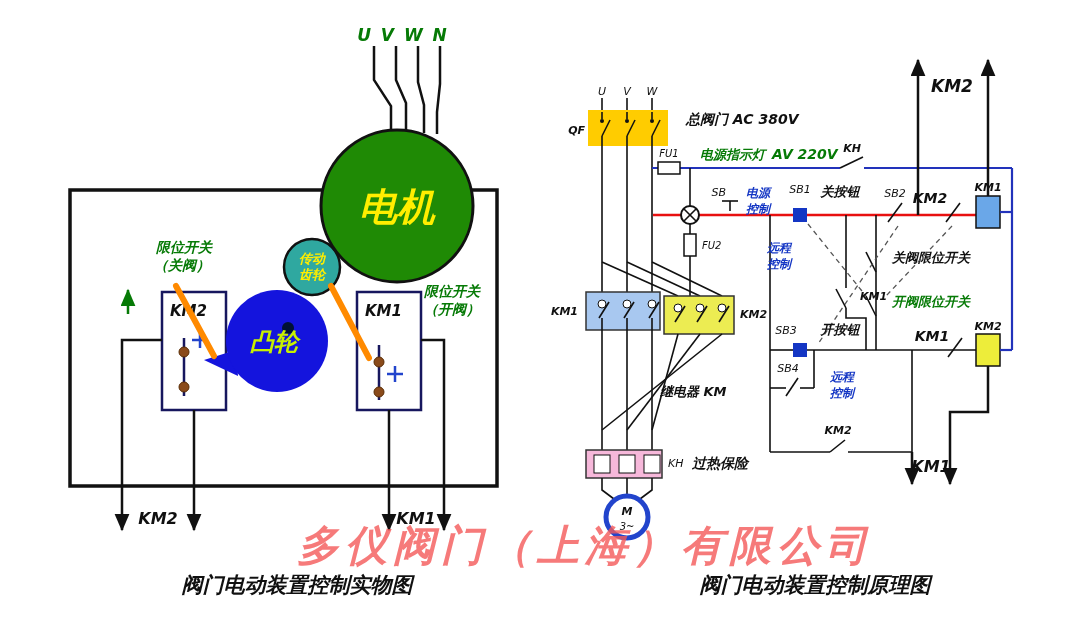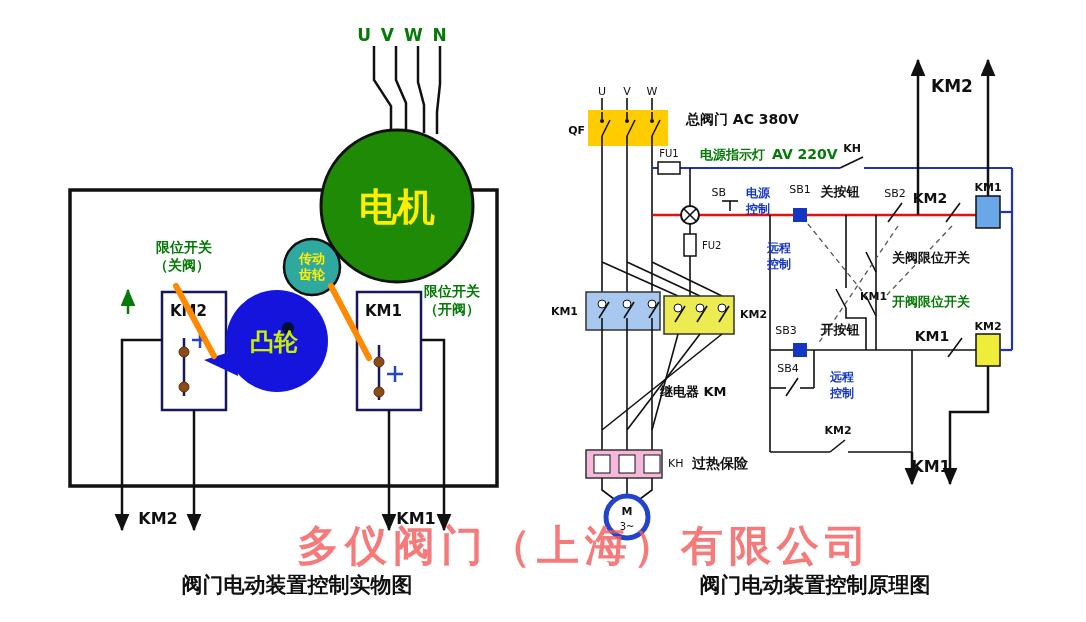--- a/index.html
+++ b/index.html
@@ -1,18 +1,18 @@
 <!DOCTYPE html>
 <html><head>
 <meta charset="utf-8">
 <style>
   html,body { margin:0; padding:0; background:#ffffff; }
   .stage {
     position:relative; width:1086px; height:622px; background:#ffffff;
-    font-family:"DejaVu Sans", sans-serif; overflow:hidden;
+    font-family:"DejaVu Sans", sans-serif; overflow:hidden;font-style:italic;
   }
   svg { display:block; }
   svg text { font-family:"DejaVu Sans", sans-serif; }
   .tg  { fill:#067a06; font-weight:700; }   
   .tb  { fill:#1436c4; font-weight:700; }   
   .tk  { fill:#101010; font-weight:700; }   
   .tn  { fill:#101010; }                    
   .ty  { fill:#ffee00; font-weight:700; }   
   .wire  { stroke:#111111; stroke-width:2.5; fill:none; }
   .thin  { stroke:#111111; stroke-width:1.6; fill:none; }

